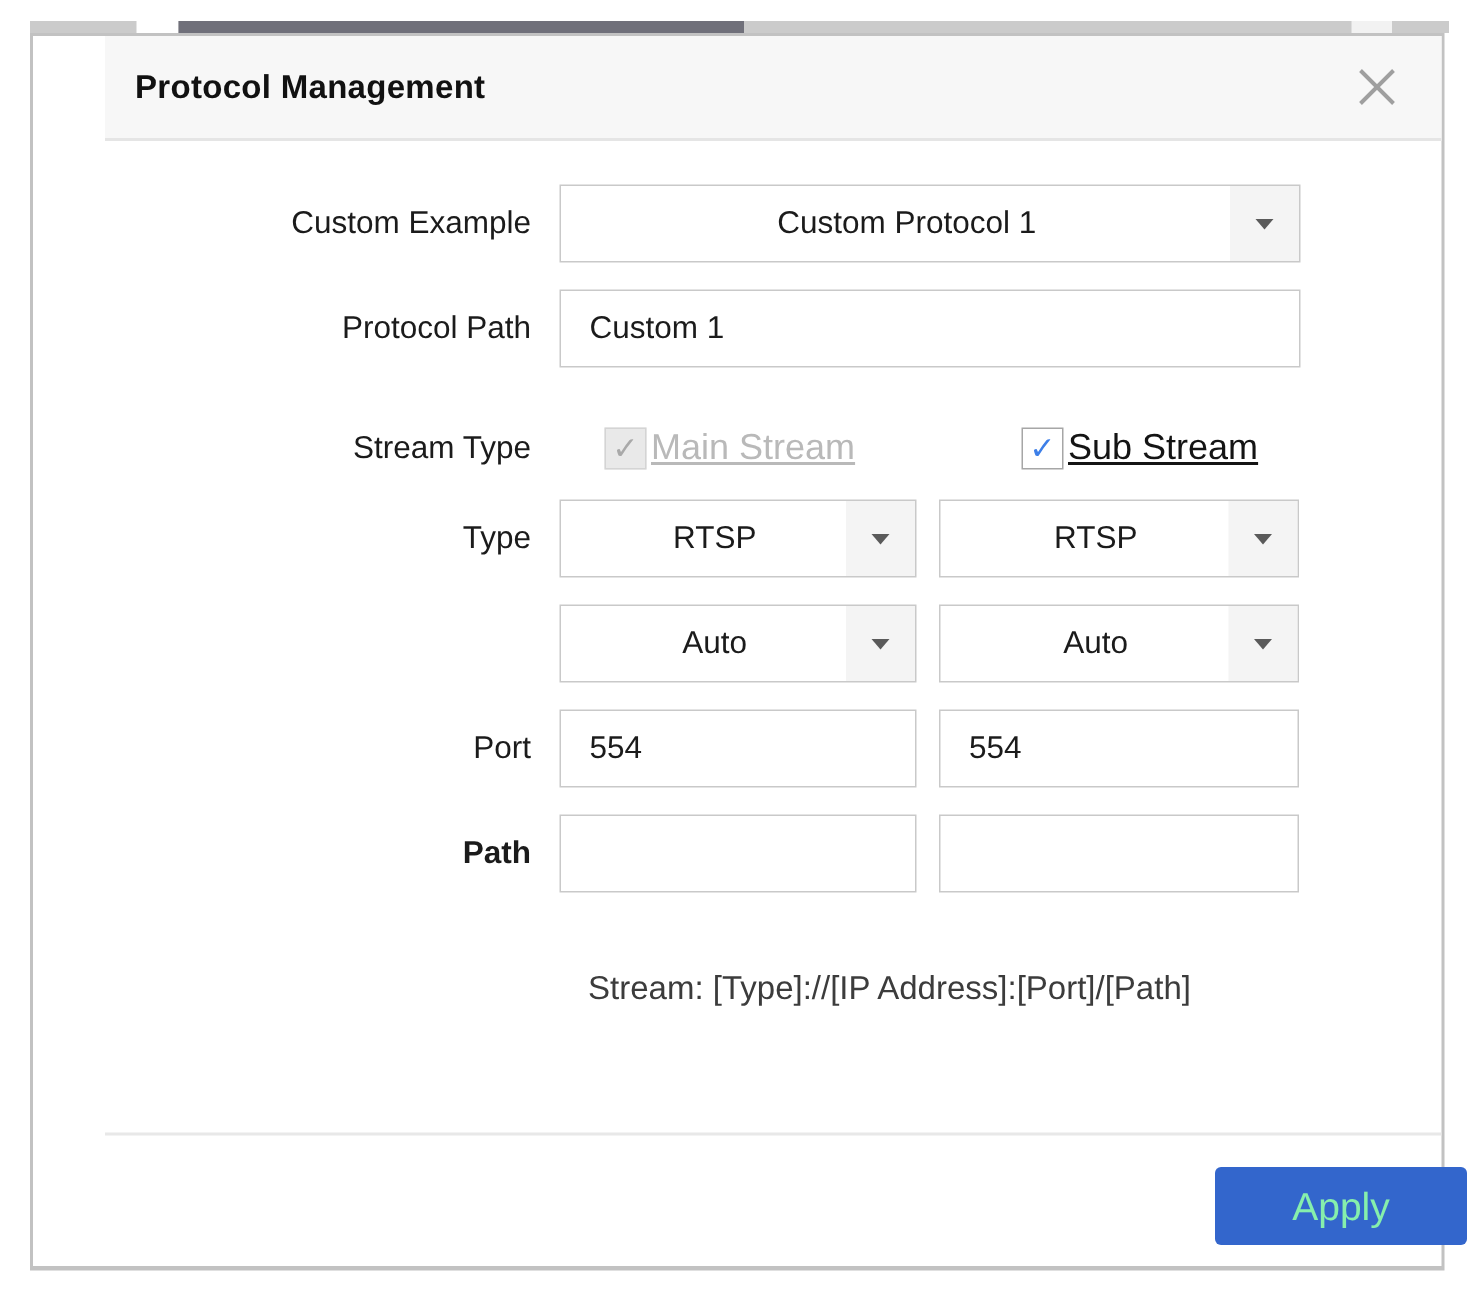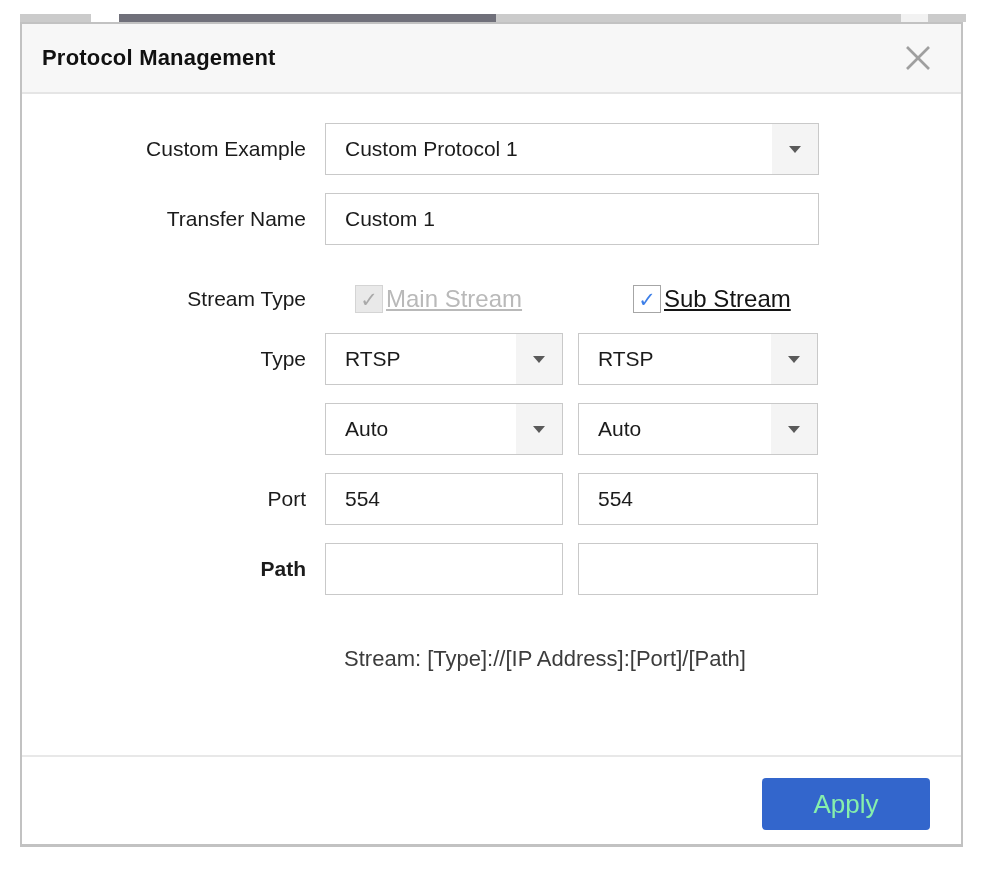--- a/index.html
+++ b/index.html
@@ -21,20 +21,21 @@
   .seg-white-1 { left: 71px;  width: 28px;  background: #ffffff; }
   .seg-dark    { left: 99px;  width: 377px; background: #70707a; }
   .seg-white-2 { left: 881px; width: 27px;  background: #f2f2f2; }
 
   .dialog {
     position: absolute; left: 20px; top: 22px;
     width: 943px; height: 825px;
     background: #ffffff;
     border: 2px solid #c2c2c2;
     border-bottom-width: 3px;
+    padding-left: 48px;
   }
 
   .dialog-header {
     position: relative;
     height: 70px;
     background: #f7f7f7;
     border-bottom: 2px solid #e5e5e5;
     display: flex; align-items: center;
     padding: 0 20px;
   }
@@ -74,21 +75,21 @@
   .field.wide { left: 303px; width: 494px; }
   .field.col1 { left: 303px; width: 238px; }
   .field.col2 { left: 556px; width: 240px; }
 
   input.field {
     outline: none;
     font-family: "Liberation Sans", "DejaVu Sans", sans-serif;
     padding-top: 0; padding-bottom: 0;
   }
 
-  .dropdown { cursor: pointer; padding-right: 50px; }
+  .dropdown { cursor: pointer; padding-right: 50px; text-align: center; }
   .arrow-zone {
     position: absolute; right: 0; top: 0; bottom: 0;
     width: 46px; background: #f4f4f4;
     display: flex; align-items: center; justify-content: center;
   }
   .caret {
     width: 0; height: 0;
     border-left: 6px solid transparent;
     border-right: 6px solid transparent;
     border-top: 7px solid #5a5a5a;
@@ -165,21 +166,21 @@
   <div class="dialog-body">
 
     <div class="row-label top-r1">Custom Example</div>
     <div class="field wide dropdown top-r1">
       <span>Custom Protocol 1</span>
       <span class="arrow-zone">
           <span class="caret"></span>
         </span>
     </div>
 
-    <div class="row-label top-r2">Transfer Name</div>
+    <div class="row-label top-r2">Protocol Path</div>
     <input class="field wide top-r2" type="text" value="Custom 1" style="">
 
     <div class="row-label cb top-r3">Stream Type</div>
     <div class="cb-group top-r3" style="left:333px;">
       <span class="checkbox disabled">
         <span class="check">✓</span>
       </span>
       <span class="cb-label disabled">Main Stream</span>
     </div>
     <div class="cb-group top-r3" style="left:611px;">

